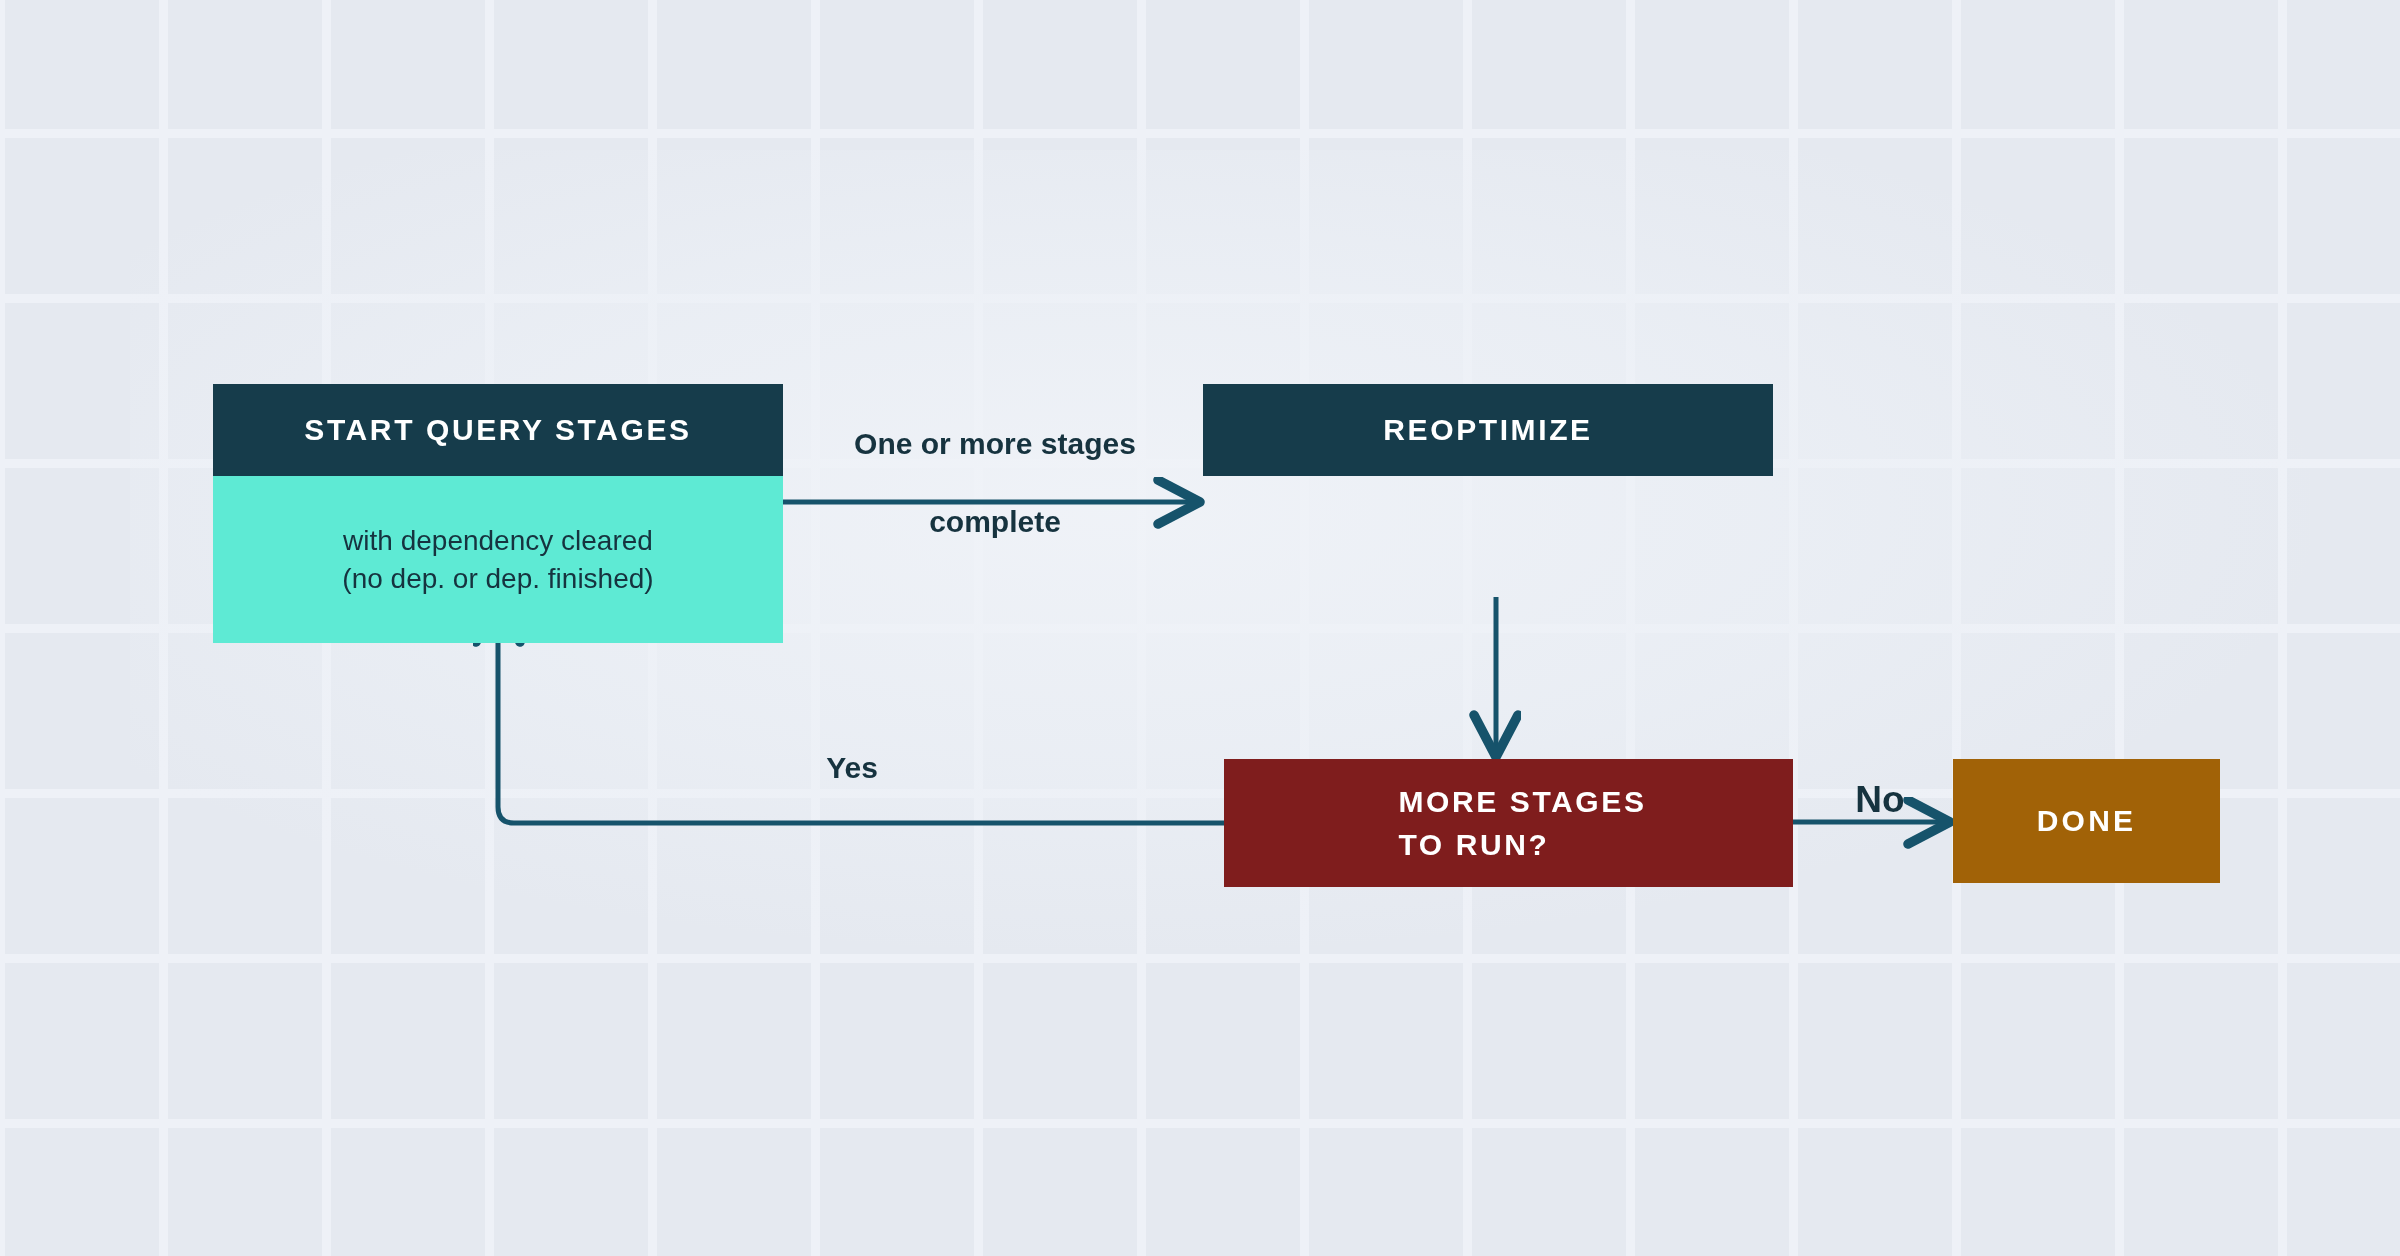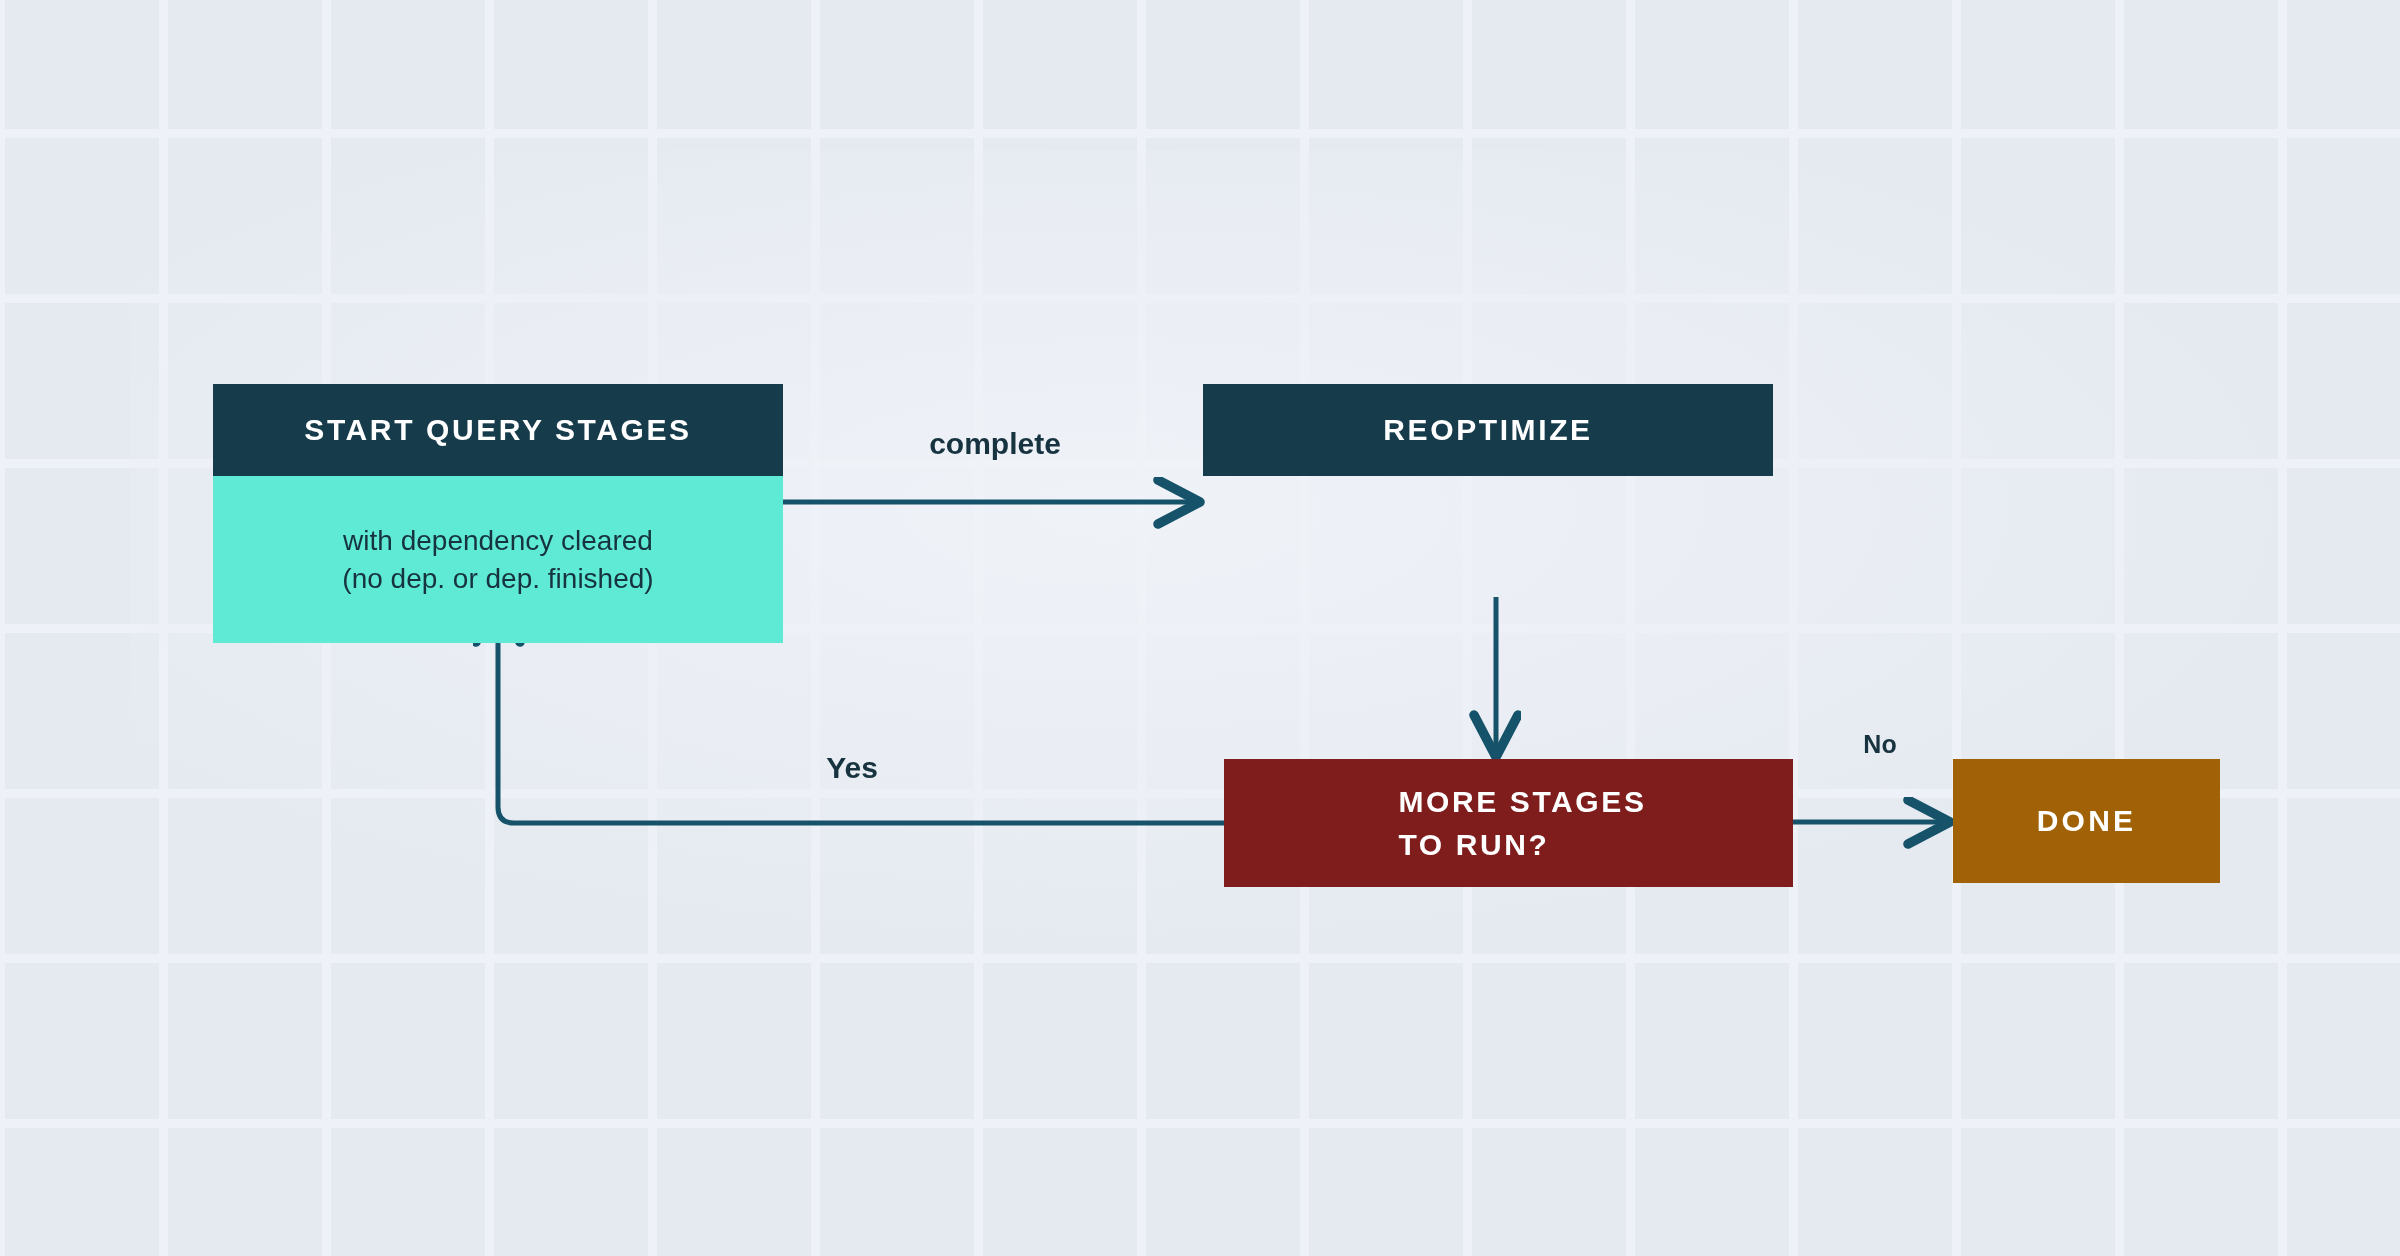--- a/index.html
+++ b/index.html
@@ -127,21 +127,21 @@
 
   #node-reoptimize          { left: 1203px; top: 338px; width: 570px; height: 259px; }
   #node-reoptimize .node-head { height: 92px; }
   #node-reoptimize .node-body { height: 167px; }
 
   #node-more-stages { left: 1224px; top: 759px; width: 569px; height: 128px; }
   #node-done        { left: 1953px; top: 759px; width: 267px; height: 124px; }
 
   #label-stages-complete { left: 800px;  top: 385px; width: 390px; font-size: 30px; }
   #label-yes             { left: 772px;  top: 748px; width: 160px; font-size: 30px; }
-  #label-no              { left: 1820px; top: 728px; width: 120px; font-size: 25px; text-align: center; }
+  #label-no              { left: 1820px; top: 776px; width: 120px; font-size: 37px; text-align: center; }
 </style>
 </head>
 <body>
 
 <div id="canvas">
 
   <div id="grid"></div>
   <div id="glow"></div>
 
   <svg id="svg-edges" viewBox="0 0 2400 1256" width="2400" height="1256" xmlns="http://www.w3.org/2000/svg">
@@ -179,20 +179,21 @@
       <div>MORE STAGES</div>
       <div>TO RUN?</div>
     </div>
   </div>
 
   <div class="node terminal-node" id="node-done">
     <span>DONE</span>
   </div>
 
   <div class="edge-label" id="label-stages-complete">
+    <div>One or more stages</div>
     <div>complete</div>
   </div>
 
   <div class="edge-label" id="label-yes">Yes</div>
 
   <div class="edge-label" id="label-no">No</div>
 
 </div>
 
 </body></html>

